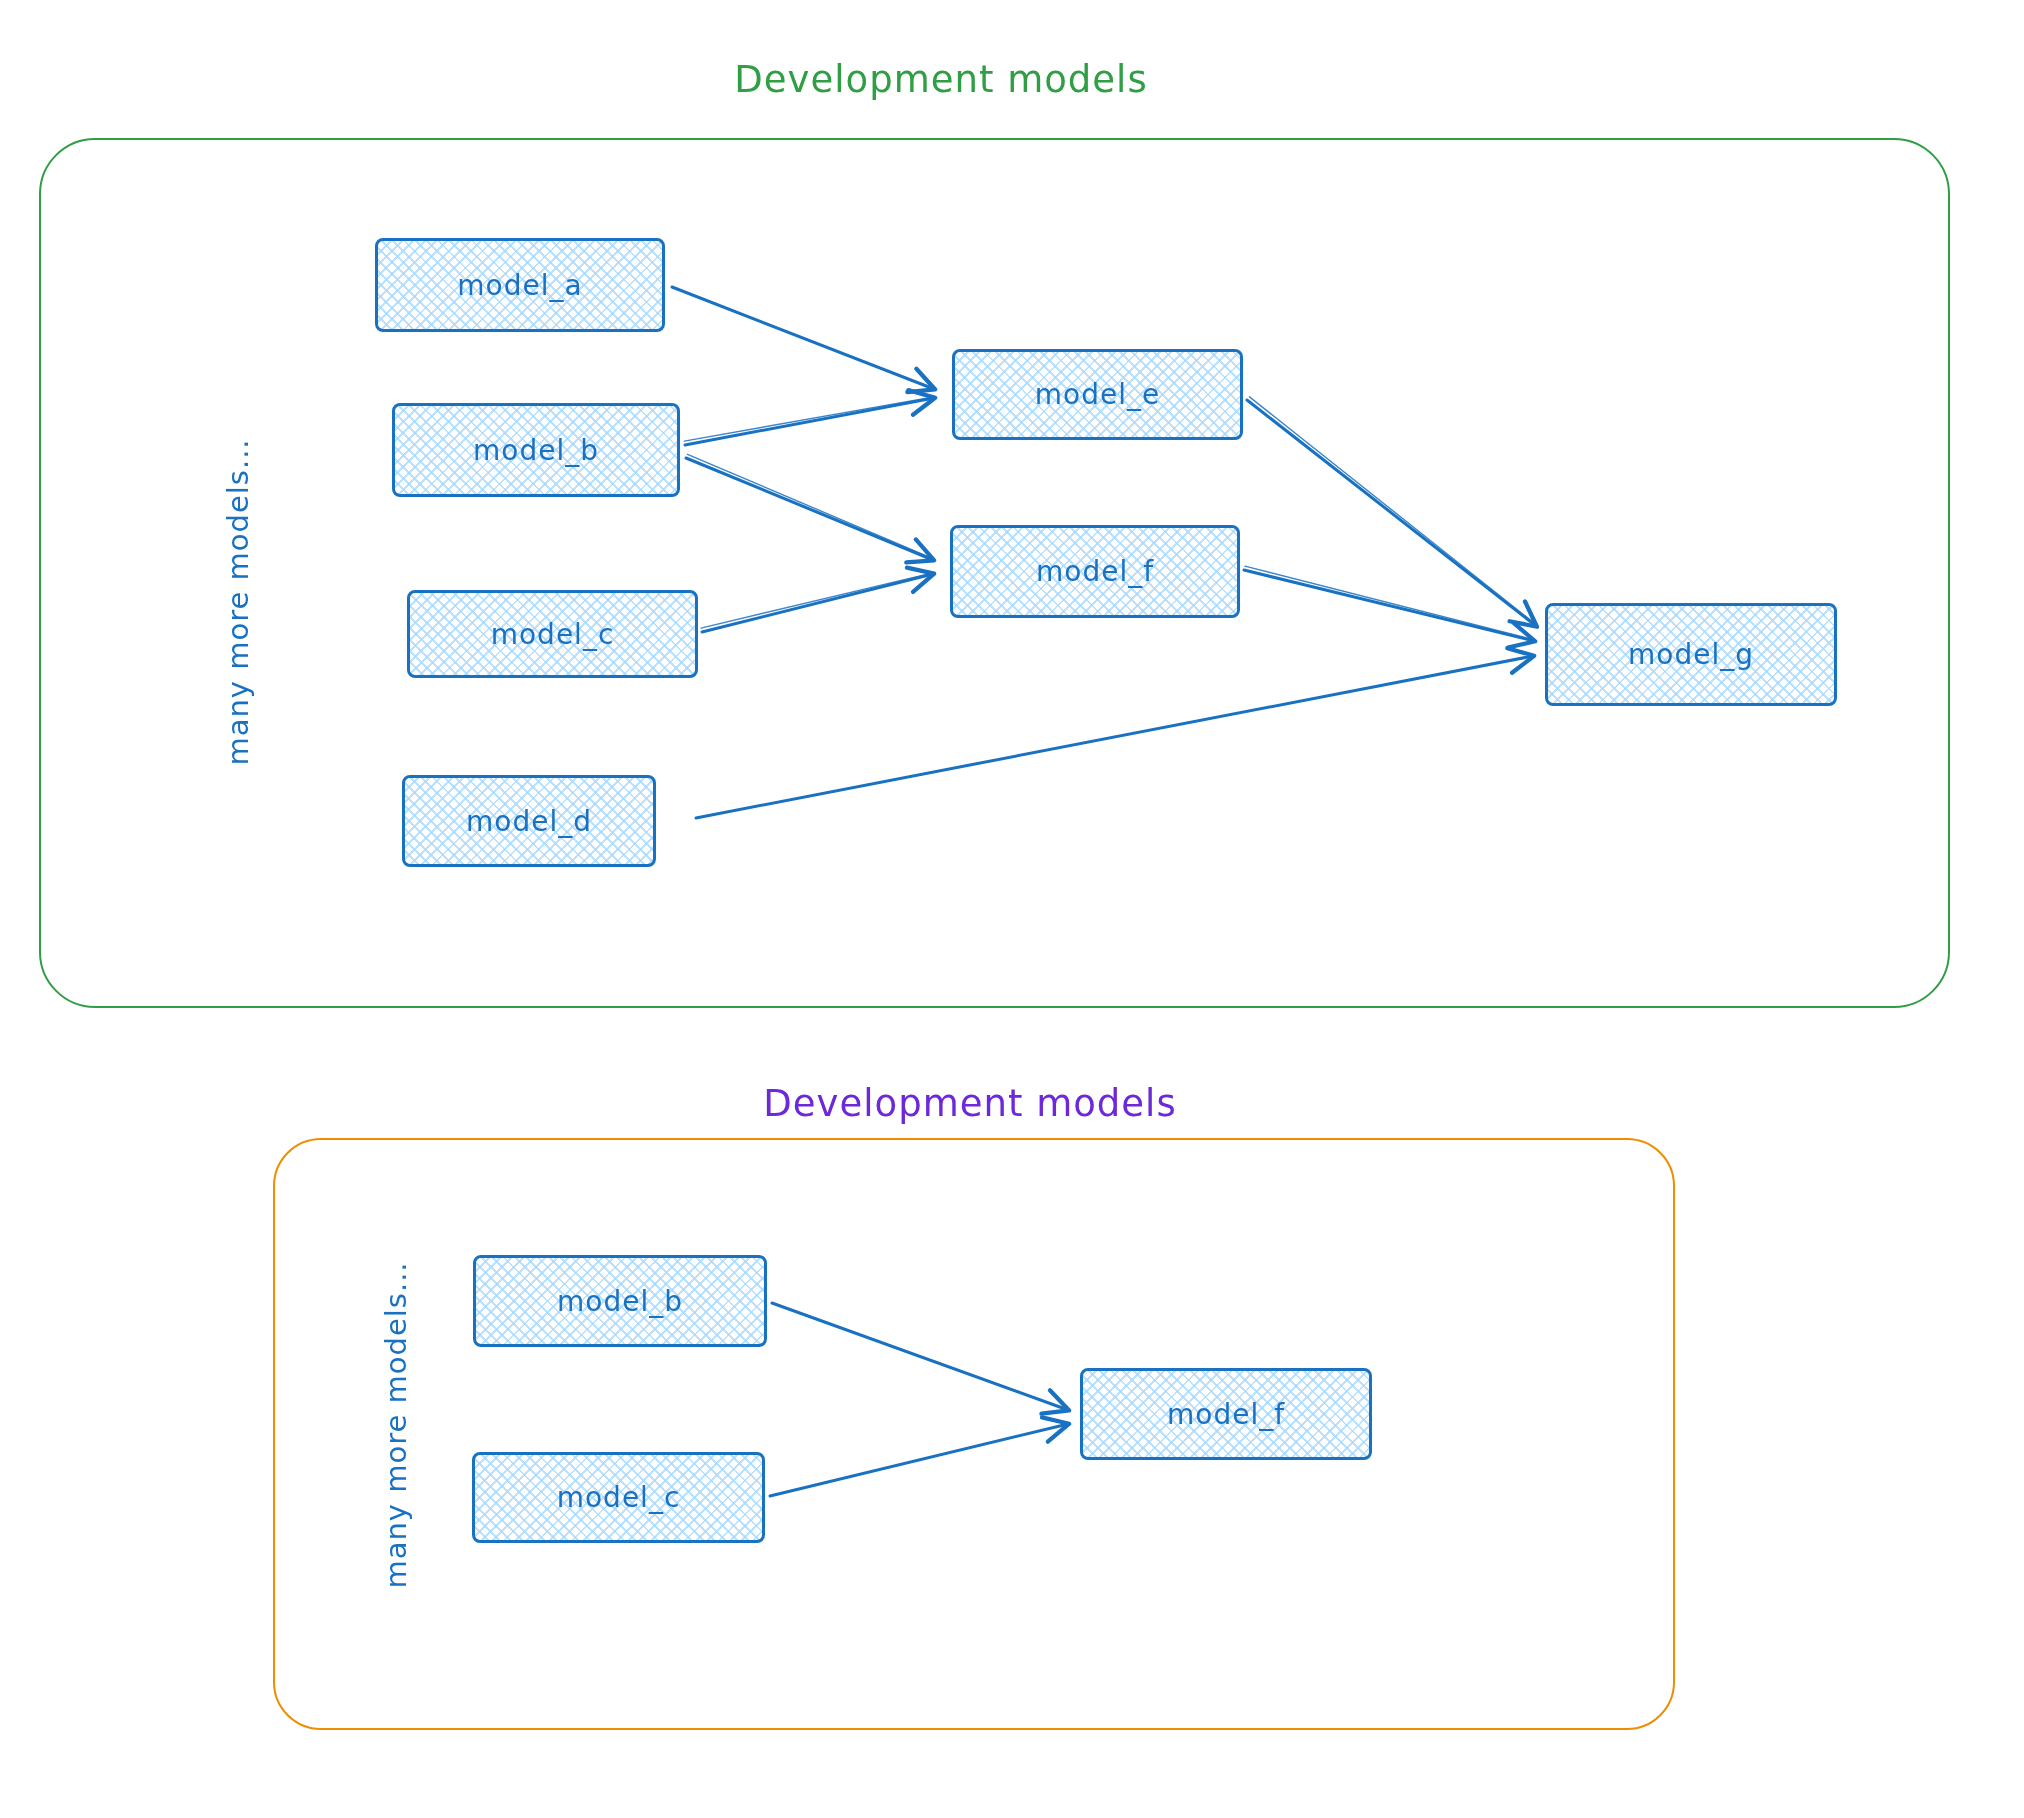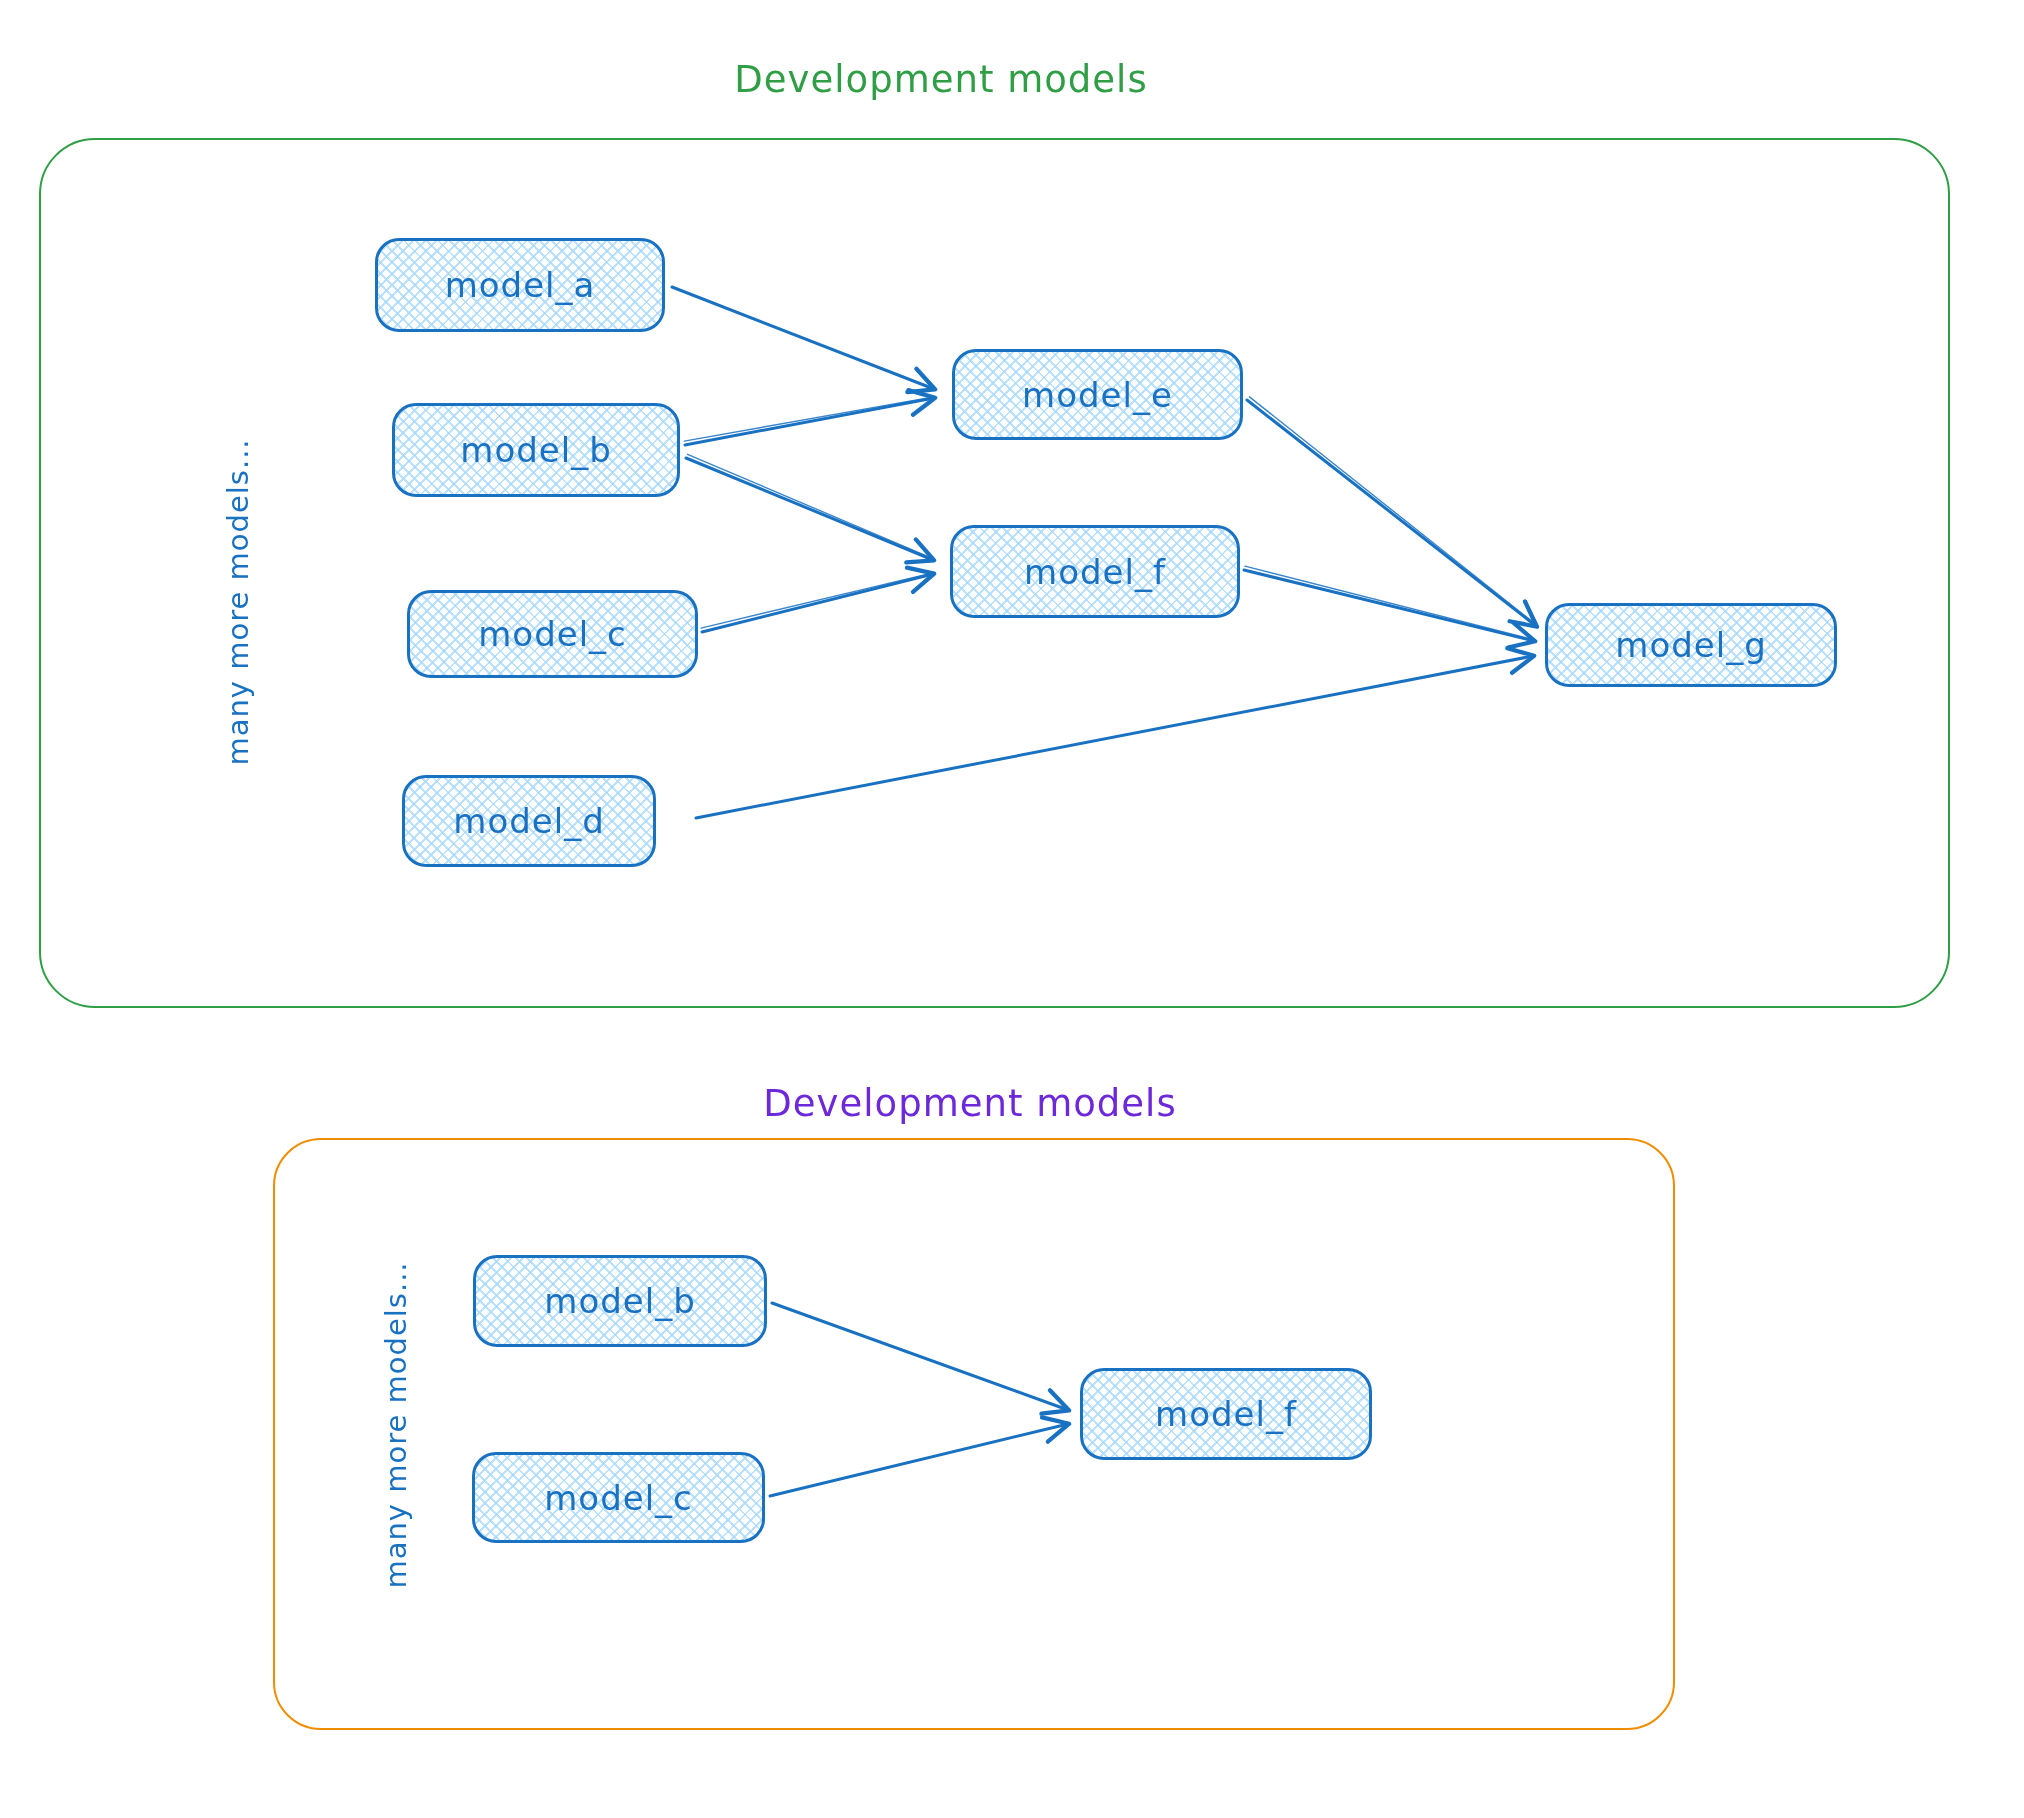--- a/index.html
+++ b/index.html
@@ -12,23 +12,23 @@
   }
   .section-title{
     position:absolute;transform:translateX(-50%);white-space:nowrap;
     font-size:37px;font-weight:500;letter-spacing:1px;
   }
   .side-label{
     position:absolute;transform:translate(-50%,-50%) rotate(-90deg);
     white-space:nowrap;font-size:29px;font-weight:500;letter-spacing:1px;color:#1971c2;
   }
   .node{
-    position:absolute;box-sizing:border-box;border:3px solid #1971c2;border-radius:24px;
+    position:absolute;box-sizing:border-box;border:3px solid #1971c2;border-radius:8px;
     display:flex;align-items:center;justify-content:center;
-    color:#1971c2;font-size:34px;font-weight:500;letter-spacing:1px;
+    color:#1971c2;font-size:28px;font-weight:500;letter-spacing:1px;
     background-color:#ffffff;
     background-image:
       repeating-linear-gradient(45deg, rgba(165,216,255,0.75) 0px, rgba(165,216,255,0.75) 2px, transparent 2px, transparent 8px),
       repeating-linear-gradient(135deg, rgba(165,216,255,0.75) 0px, rgba(165,216,255,0.75) 2px, transparent 2px, transparent 8px);
   }
   .edges-layer{position:absolute;left:0;top:0;width:2024px;height:1818px;pointer-events:none;}
 </style>
 </head>
 <body>
 
@@ -70,21 +70,21 @@
     </div>
     <div class="node" style="left: 402px; top: 775px; width: 254px; height: 92px;">
       <span>model_d</span>
     </div>
     <div class="node" style="left: 952px; top: 349px; width: 291px; height: 91px;">
       <span>model_e</span>
     </div>
     <div class="node" style="left: 950px; top: 525px; width: 290px; height: 93px;">
       <span>model_f</span>
     </div>
-    <div class="node" style="left: 1545px; top: 603px; width: 292px; height: 84px;">
+    <div class="node" style="left: 1545px; top: 603px; width: 292px; height: 103px;">
       <span>model_g</span>
     </div>
     <div class="section-frame" style="left: 273px; top: 1138px; width: 1402px; height: 592px; border-radius: 48px; border-color: rgb(240, 140, 0);"></div>
     <div class="section-title" style="left: 970px; top: 1082px; color: #6d28d9;">Development models</div>
     <div class="side-label" style="left: 396px; top: 1425px;">many more models...</div>
     <div class="node" style="left: 473px; top: 1255px; width: 294px; height: 92px;">
       <span>model_b</span>
     </div>
     <div class="node" style="left: 472px; top: 1452px; width: 293px; height: 91px;">
       <span>model_c</span>

